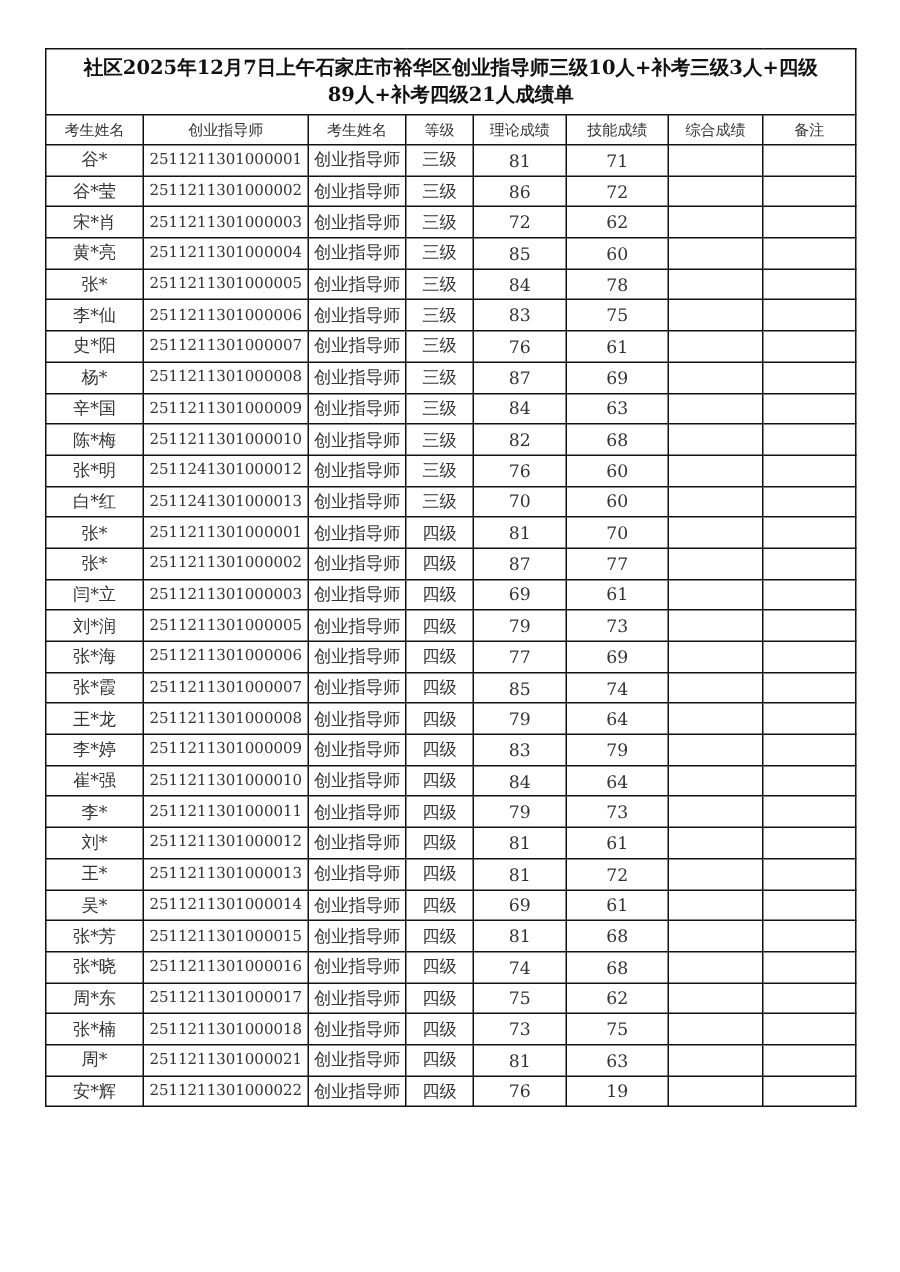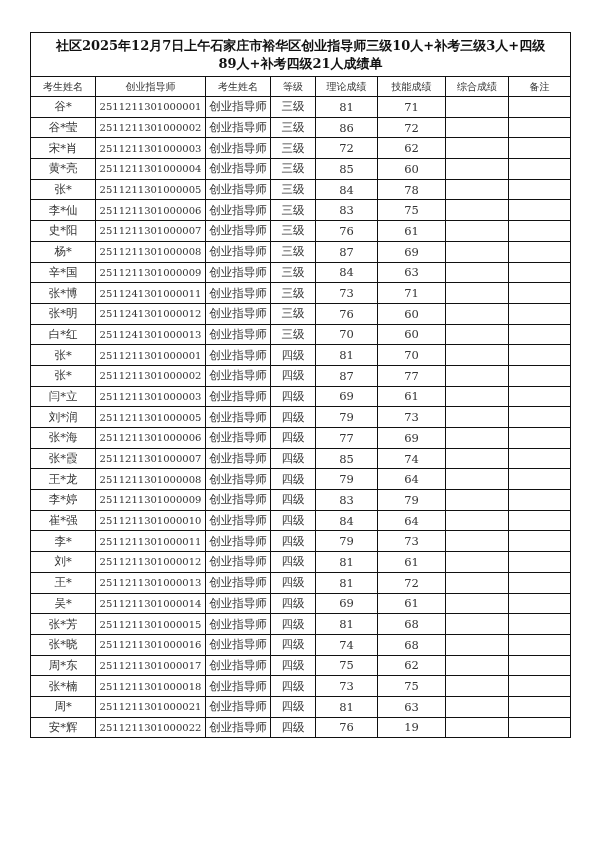--- a/index.html
+++ b/index.html
@@ -131,26 +131,26 @@
           <td>辛*国</td>
           <td class="id">2511211301000009</td>
           <td>创业指导师</td>
           <td>三级</td>
           <td class="num">84</td>
           <td class="num">63</td>
           <td class="num"></td>
           <td></td>
         </tr>
         <tr>
-          <td>张*博</td>
-          <td class="id">2511241301000011</td>
-          <td>创业指导师</td>
-          <td>三级</td>
-          <td class="num">73</td>
-          <td class="num">71</td>
+          <td>陈*梅</td>
+          <td class="id">2511211301000010</td>
+          <td>创业指导师</td>
+          <td>三级</td>
+          <td class="num">82</td>
+          <td class="num">68</td>
           <td class="num"></td>
           <td></td>
         </tr>
         <tr>
           <td>张*明</td>
           <td class="id">2511241301000012</td>
           <td>创业指导师</td>
           <td>三级</td>
           <td class="num">76</td>
           <td class="num">60</td>

